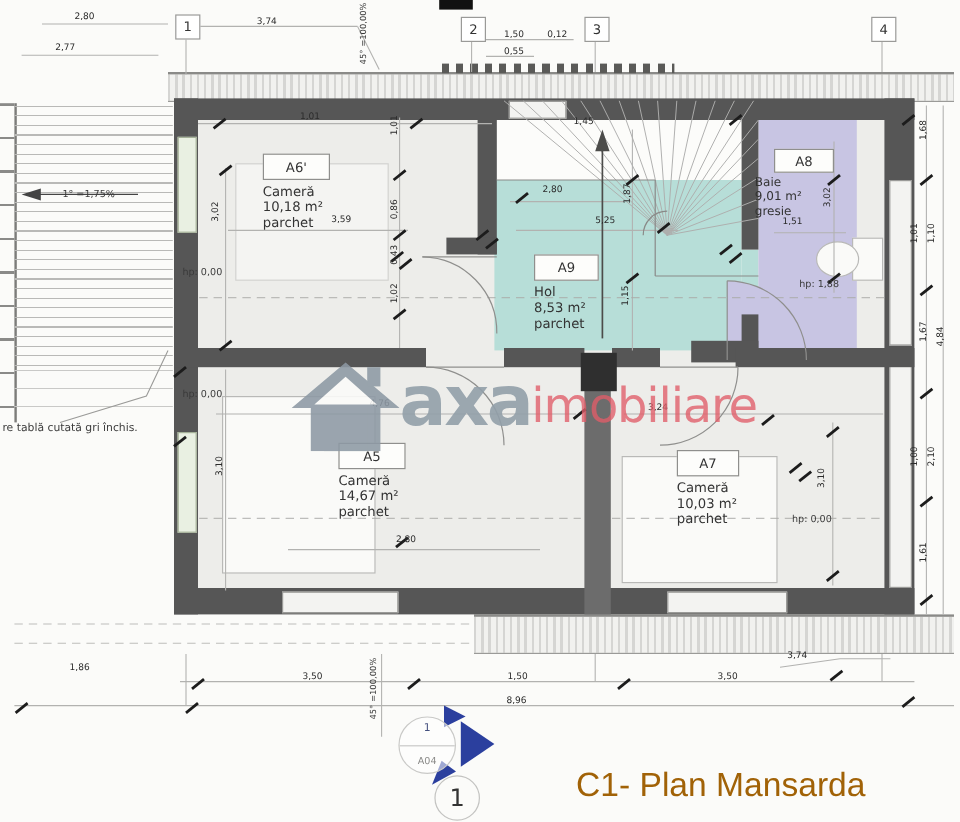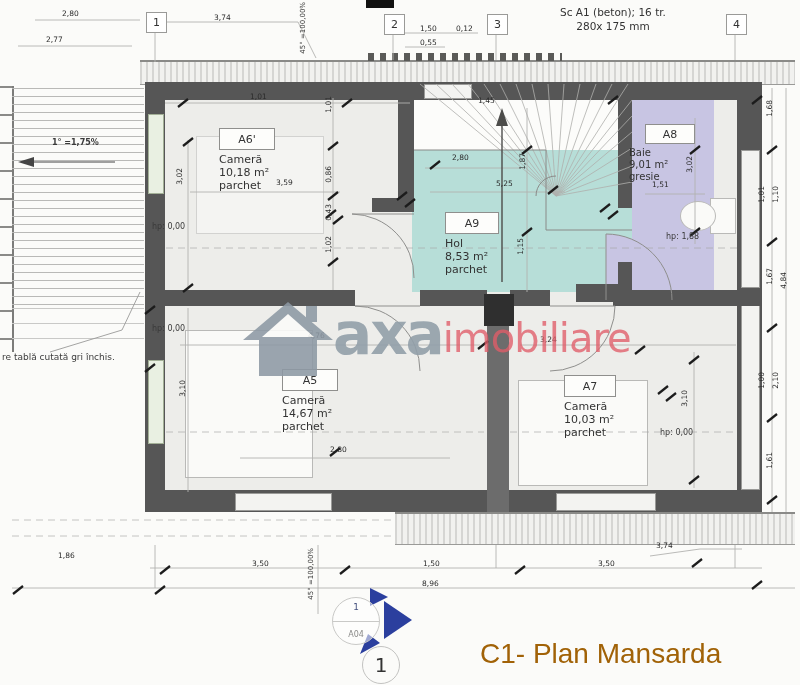--- a/index.html
+++ b/index.html
@@ -269,24 +269,20 @@
   <div class="grid-marker" style="left:384px;top:14px;">
       <span>2</span>
     </div>
   <div class="grid-marker" style="left:487px;top:14px;">
       <span>3</span>
     </div>
   <div class="grid-marker" style="left:726px;top:14px;">
       <span>4</span>
     </div>
 
-  <div class="stair-note" style="left:508px;top:5px;width:210px;">
-    <div>Sc A1 (beton); 16 tr.</div>
-    <div>280x 175 mm</div>
-  </div>
 
   <div class="room-label" style="left:219px;top:128px;">
     <div class="room-id" style="width:54px;height:20px;">
         <span>A6'</span>
       </div>
     <div class="room-lines">
       <div>Cameră</div>
       <div>10,18 m²</div>
       <div>parchet</div>
     </div>
@@ -377,21 +373,21 @@
     </div>
   <div id="hp-layer">
       <span class="hp" style="left: 152px; top: 222px;">hp: 0,00</span>
       <span class="hp" style="left: 152px; top: 324px;">hp: 0,00</span>
       <span class="hp" style="left: 666px; top: 232px;">hp: 1,88</span>
       <span class="hp" style="left: 660px; top: 428px;">hp: 0,00</span>
     </div>
   <div id="slope-layer">
       <span class="slope v" style="left: 299px; top: 2px;">45° =100,00%</span>
       <span class="slope v" style="left: 307px; top: 548px;">45° =100,00%</span>
-      <span class="slope" style="left: 52px; top: 138px; font-weight: bold;">1° =1,75%</span>
+      <span class="slope" style="left: 52px; top: 157px;">1° =1,75%</span>
     </div>
 
   <div class="wm" style="left:243px;top:300px;">
     <svg width="90" height="76" viewBox="0 0 90 76" style="position:relative;vertical-align:bottom;opacity:.88;">
       <polygon points="45,2 90,40 74,40 74,76 16,76 16,40 0,40" fill="#8d99a4"></polygon>
       <rect x="63" y="6" width="11" height="16" fill="#8d99a4"></rect>
       <polygon points="45,14 71,37 19,37" fill="#fbfbf9"></polygon>
       <polygon points="45,24 63,40 27,40 27,76 63,76 63,40" fill="#8d99a4"></polygon>
     </svg><span class="wm-axa" style="position:relative;top:-8px;">axa</span><span class="wm-imo" style="position:relative;top:-10px;">imobiliare</span>
   </div>

